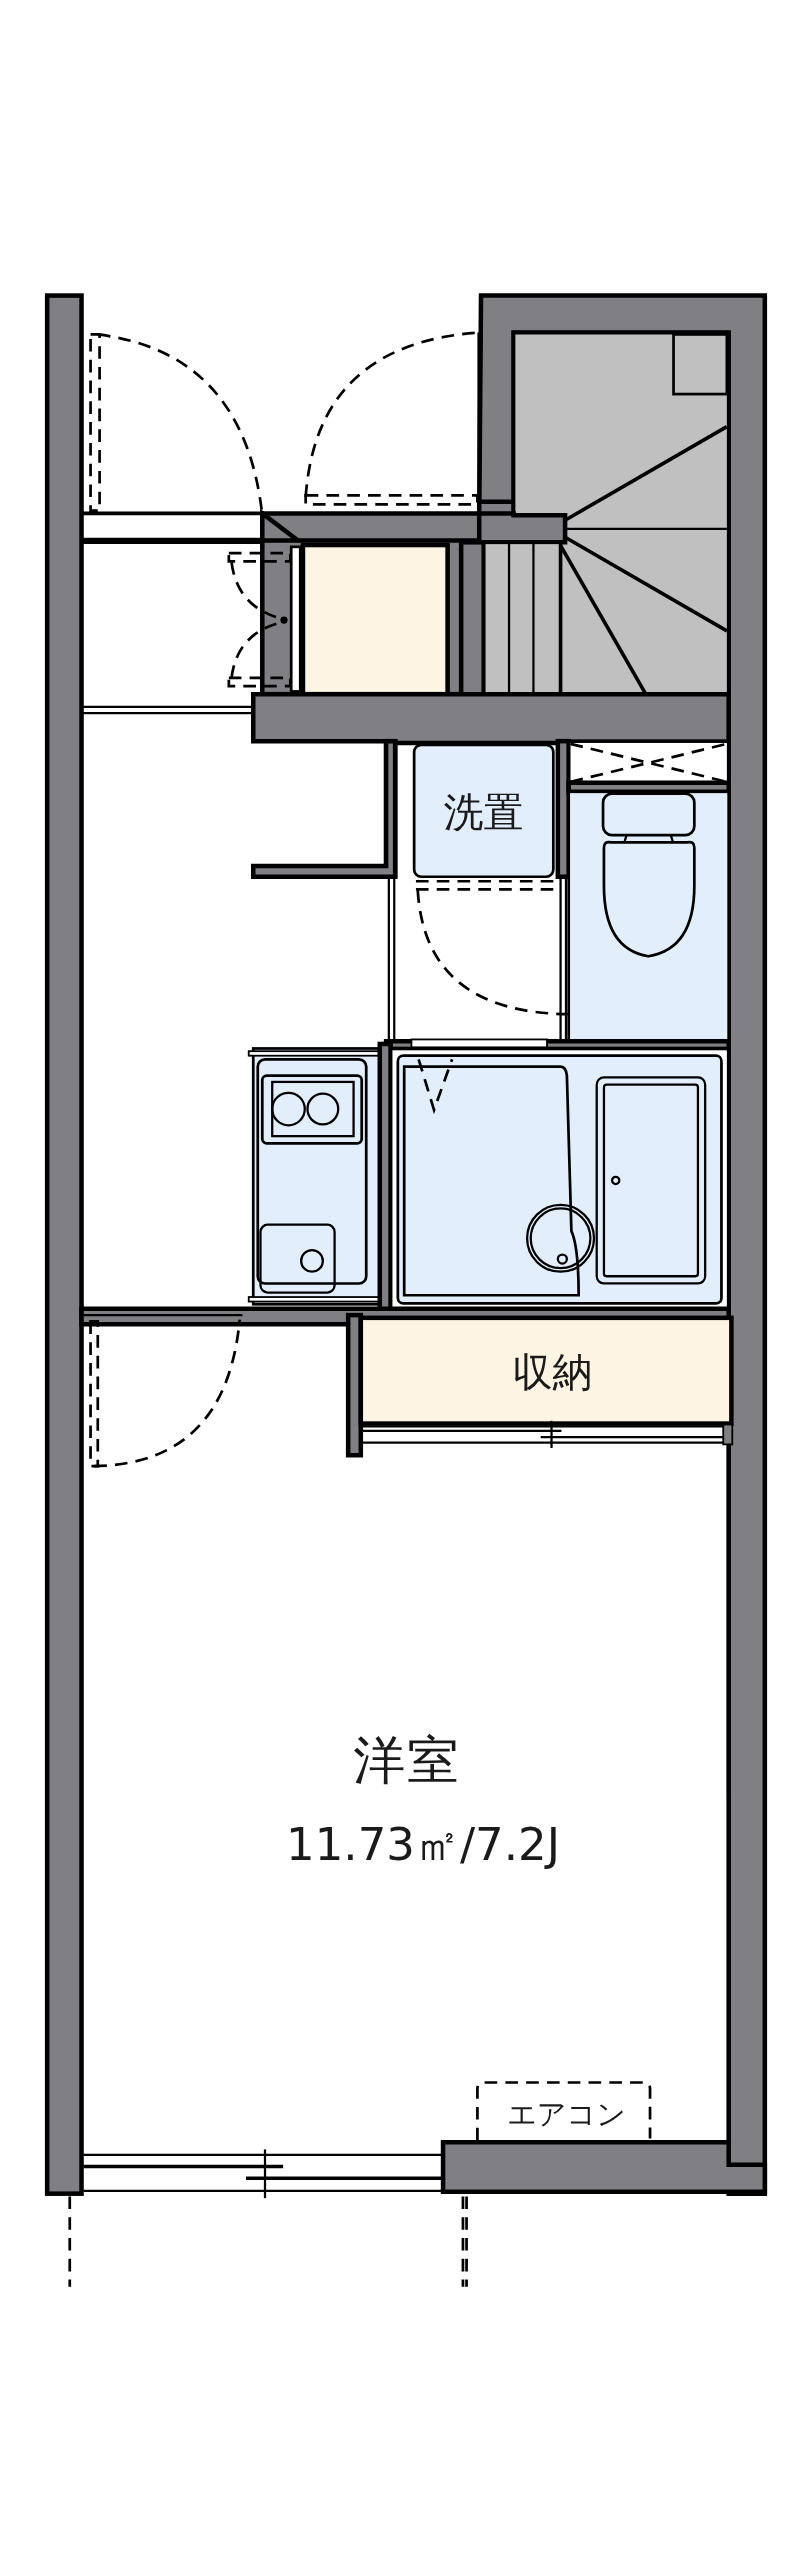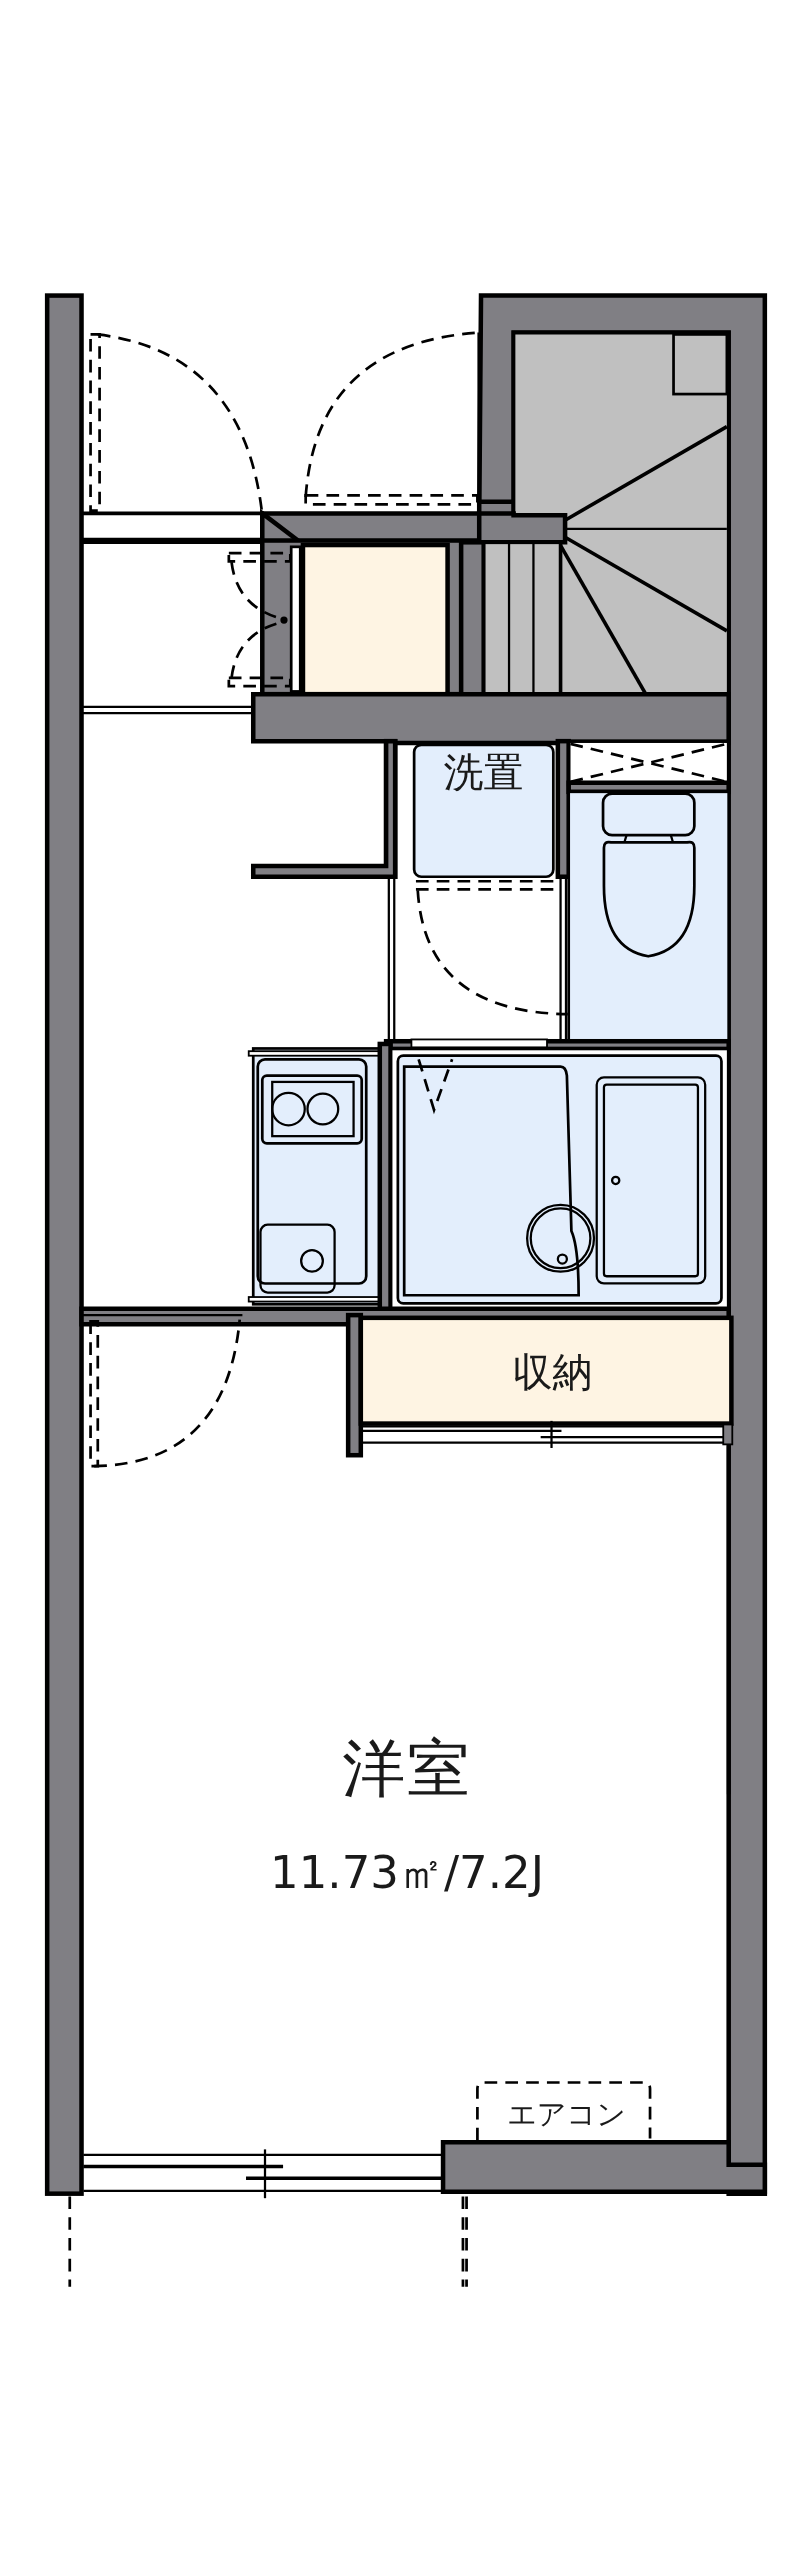--- a/index.html
+++ b/index.html
@@ -1,19 +1,19 @@
 <!DOCTYPE html>
 <html style="font-size:14.5px"><head>
 <meta charset="utf-8">
 <style>
   html, body { margin: 0; padding: 0; background: #ffffff; }
   body { width: 812px; height: 2576px; position: relative; overflow: hidden; font-family: "DejaVu Sans", sans-serif; }
   #plan { position: absolute; left: 0; top: 0; }
   .lbl { position: absolute; color: #1a1a1a; text-align: center; white-space: nowrap; font-family: "DejaVu Sans", sans-serif; }
-  .room-name { font-size: 63px; letter-spacing: 1.8px; font-family: Liberation Serif, serif; }
+  .room-name { font-size: 52px; letter-spacing: 1.8px; font-family: Liberation Serif, serif; }
   .room-area { font-size: 45px; }
   .small-name { font-size: 40px; }
   .ac-name { font-size: 29px; }
 </style>
 </head>
 <body>
 
 <svg id="plan" width="812" height="2576" viewBox="0 0 898 2850" xmlns="http://www.w3.org/2000/svg">
   <defs>
     <style>
@@ -214,22 +214,22 @@
     <line class="dash" x1="77" y1="2430" x2="77" y2="2530" stroke-width="4"></line>
     <line class="dash" x1="512" y1="2430" x2="512" y2="2530" stroke-width="4"></line>
     <line class="dash" x1="516" y1="2430" x2="516" y2="2530" stroke-width="2"></line>
   </g>
 
   <g>
     <path class="dash" d="M528 2368 L528 2311 Q528 2304 535 2304 L712 2304 Q719 2304 719 2311 L719 2366" stroke-width="3"></path>
   </g>
 </svg>
 
-<div class="lbl small-name" style="left:414px; top:745px; width:139px;">洗置</div>
+<div class="lbl small-name" style="left:414px; top:785px; width:139px;">洗置</div>
 
 <div class="lbl small-name" style="left:367px; top:1345px; width:371px;">収納</div>
 
 <div class="lbl room-name" style="left:226px; top:1726px; width:362px;">洋室</div>
 
-<div class="lbl room-area" style="left:226px; top:1815px; width:362px;margin-top:28px;">11.73㎡/7.2J</div>
+<div class="lbl room-area" style="left:242px; top:1815px; width:362px;">11.73㎡/7.2J</div>
 
 <div class="lbl ac-name" style="left:480px; top:2095px; width:173px;">エアコン</div>
 
 
 </body></html>

